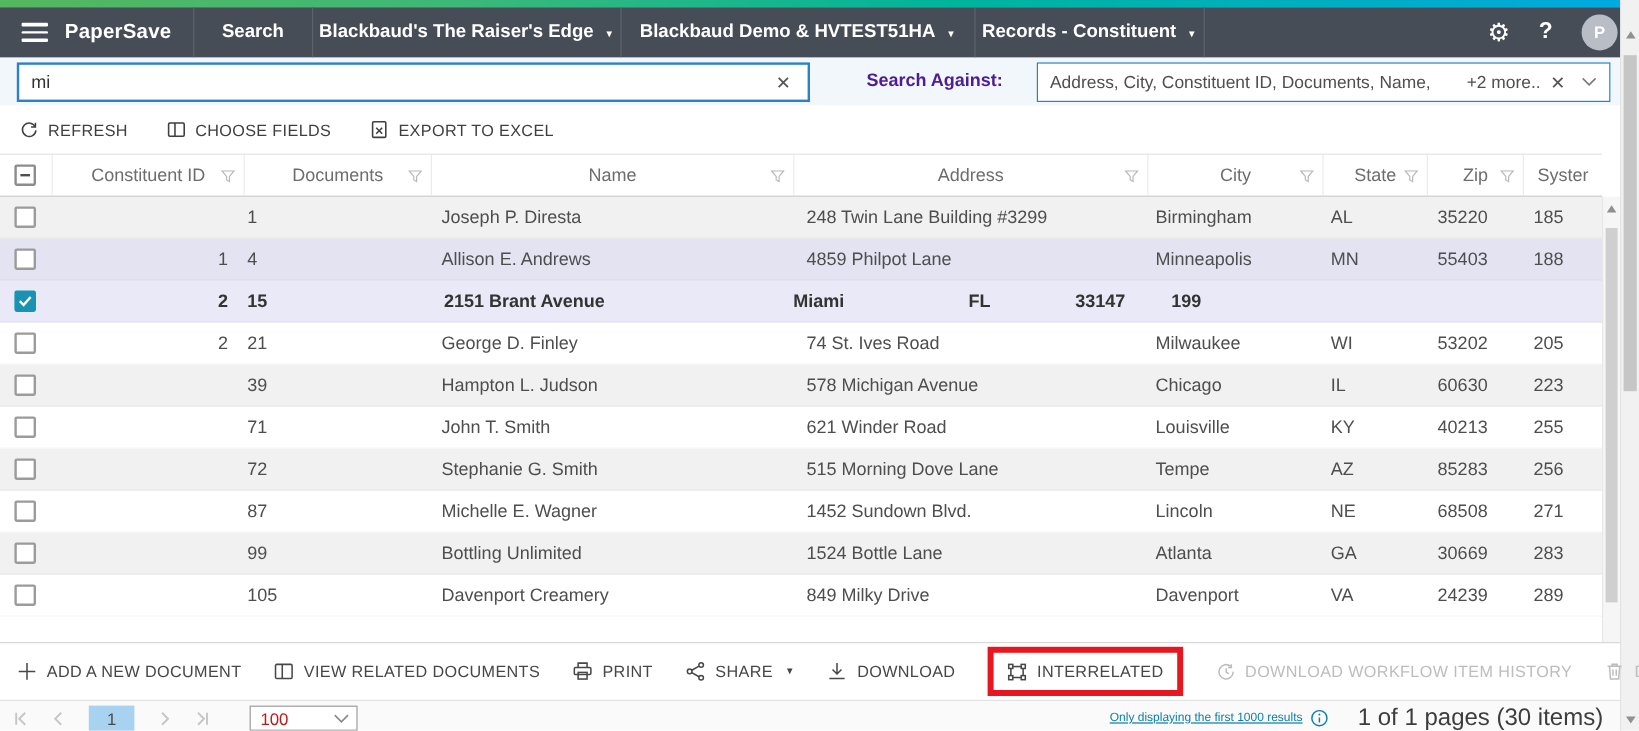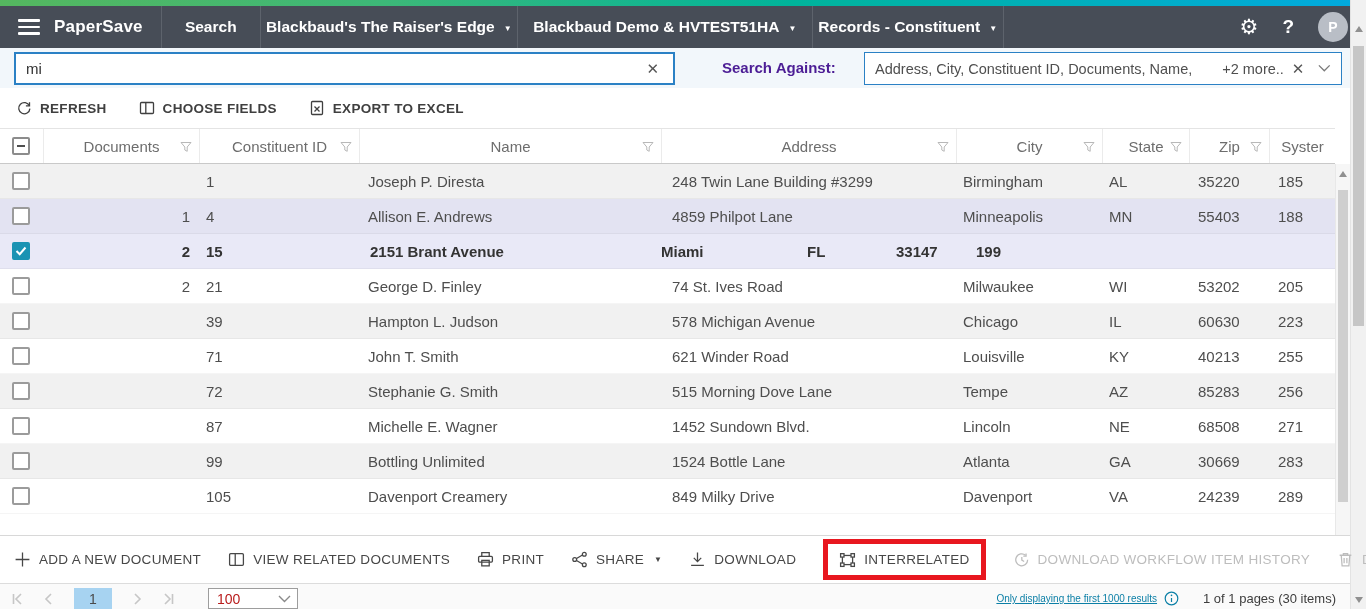--- a/index.html
+++ b/index.html
@@ -36,21 +36,21 @@
   .against-box { position:absolute; left:864px; top:4px; width:478px; height:33px; background:#fff;
                  border:1px solid #2b81c5; display:flex; align-items:center; padding:0 10px; font-size:14.5px; color:#4f4f4f; }
   .against-box .val { white-space:nowrap; overflow:hidden; }
   .against-box .more { margin-left:28px; white-space:nowrap; }
   .against-box .spacer { flex:1; }
   .against-box .clear-x { padding:0 8px; }
   .against-box svg { margin-left:6px; }
 
   
   .grid-toolbar { position:absolute; left:0; top:88px; width:1350px; height:40px; background:#fff;
-                  display:flex; align-items:center; gap:32px; padding-left:16px;font-weight:bold; }
+                  display:flex; align-items:center; gap:32px; padding-left:16px; }
   .tbtn { display:flex; align-items:center; gap:8px; font-size:13.5px; letter-spacing:.3px;
           color:#3f3f3f; cursor:pointer; }
 
   
   .grid-header { position:absolute; left:0; top:128px; width:1335px; height:36px; background:#fff;
                  border-top:1px solid #e4e4e4; border-bottom:1px solid #c9c9c9;
                  display:flex; color:#6d6d6d; font-size:15px; }
   .hcell { position:relative; display:flex; align-items:center; justify-content:center;
            border-right:1px solid #ebebeb; height:100%; }
   .hcell .funnel { position:absolute; right:7px; top:12px; }
@@ -118,21 +118,21 @@
            border-top:1px solid #dcdcdc; display:flex; align-items:center; padding:4px 10px 0 10px; font-size:14px; }
   .pgbtn { margin-right:18px; cursor:pointer; display:flex; align-items:center; }
   .page-num { width:38px; height:21px; background:#a7d3f1; color:#4a4a4a; display:flex; align-items:center;
               justify-content:center; margin-right:18px; cursor:pointer; font-size:14px; }
   .size-box { margin-left:14px; width:90px; height:21px; border:1px solid #9d9d9d; background:#fff;
               display:flex; align-items:center; cursor:pointer; }
   .size-box .sz { flex:1; padding-left:8px; font-size:14px; color:#b91c1c; }
   .size-box svg { margin-right:6px; }
   .pager-right { margin-left:auto; display:flex; align-items:center; padding-right:4px; }
   .note-link { color:#0b7fa6; text-decoration:underline; font-size:10px; cursor:pointer; display:flex; align-items:center; gap:7px; }
-  .summary { color:#3d3d3d; font-size:13px; margin-left:24px; }
+  .summary { color:#3d3d3d; font-size:20px; margin-left:24px; }
 
   svg { display:block; }
 </style>
 </head>
 <body>
 
 <div class="strip"></div>
 
 <header class="topbar">
   <span class="burger">
@@ -208,28 +208,28 @@
     <span>EXPORT TO EXCEL</span>
   </div>
 </div>
 
 <div class="grid-header">
   <div class="hcell col-check">
     <span class="hcb">
         <i></i>
       </span>
   </div>
+  <div class="hcell col-id">
+    <span>Constituent ID</span>
+    <svg class="funnel" width="12" height="12" viewBox="0 0 12 12">
+        <path d="M1 1.5h10L7.2 6v4.3L4.8 9V6L1 1.5z" fill="none" stroke="#b8b8b8"></path>
+      </svg>
+  </div>
   <div class="hcell col-doc">
     <span>Documents</span>
-    <svg class="funnel" width="12" height="12" viewBox="0 0 12 12">
-        <path d="M1 1.5h10L7.2 6v4.3L4.8 9V6L1 1.5z" fill="none" stroke="#b8b8b8"></path>
-      </svg>
-  </div>
-  <div class="hcell col-id">
-    <span>Constituent ID</span>
     <svg class="funnel" width="12" height="12" viewBox="0 0 12 12">
         <path d="M1 1.5h10L7.2 6v4.3L4.8 9V6L1 1.5z" fill="none" stroke="#b8b8b8"></path>
       </svg>
   </div>
   <div class="hcell col-name">
     <span>Name</span>
     <svg class="funnel" width="12" height="12" viewBox="0 0 12 12">
         <path d="M1 1.5h10L7.2 6v4.3L4.8 9V6L1 1.5z" fill="none" stroke="#b8b8b8"></path>
       </svg>
   </div>

